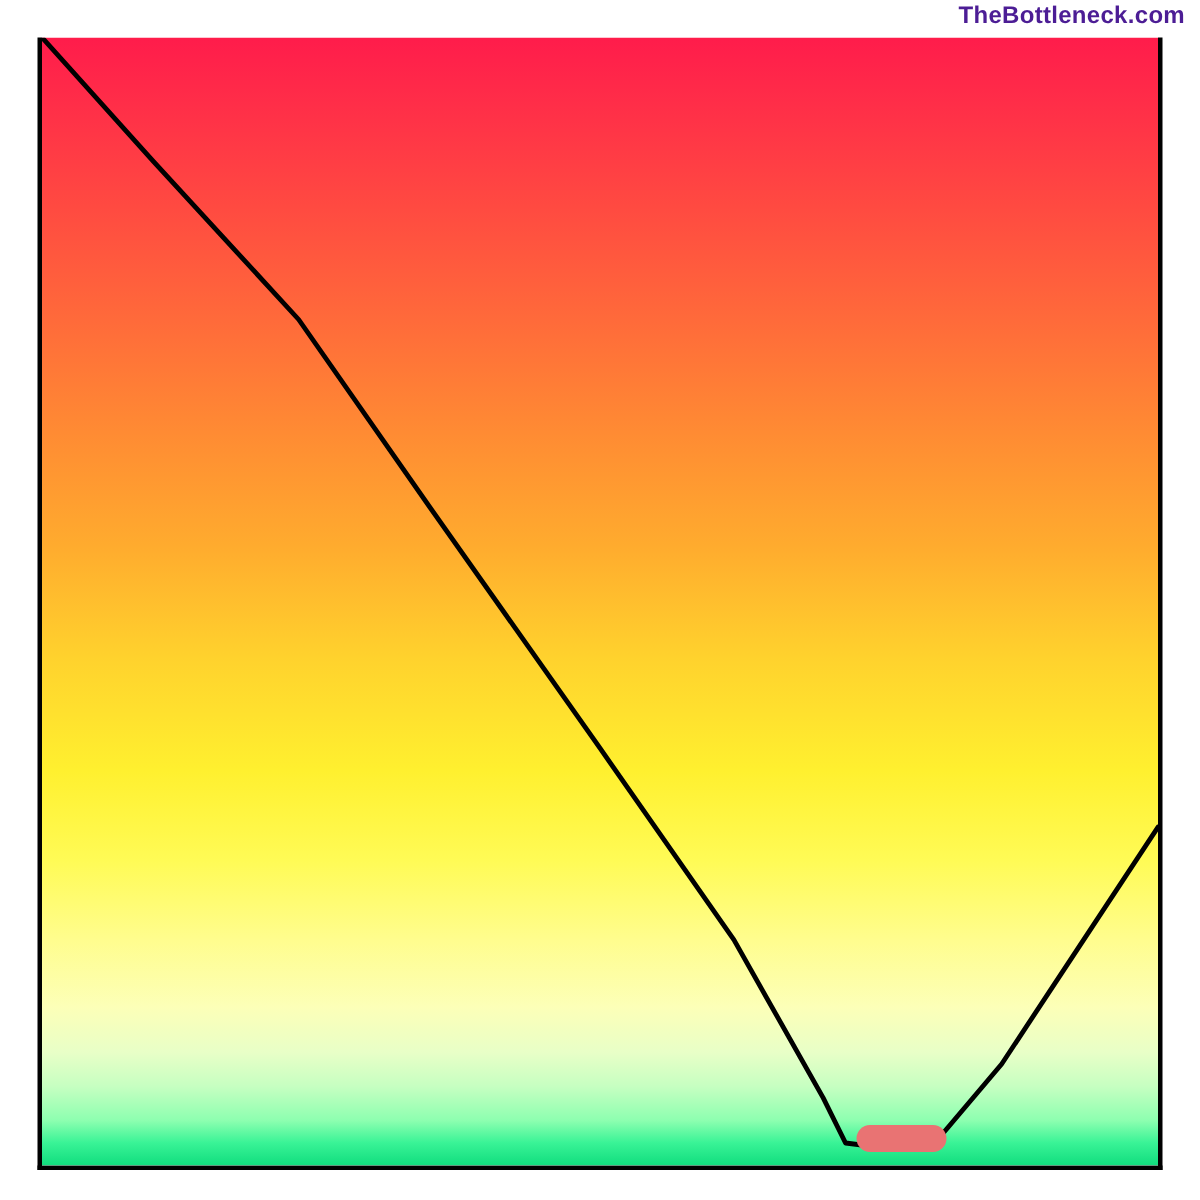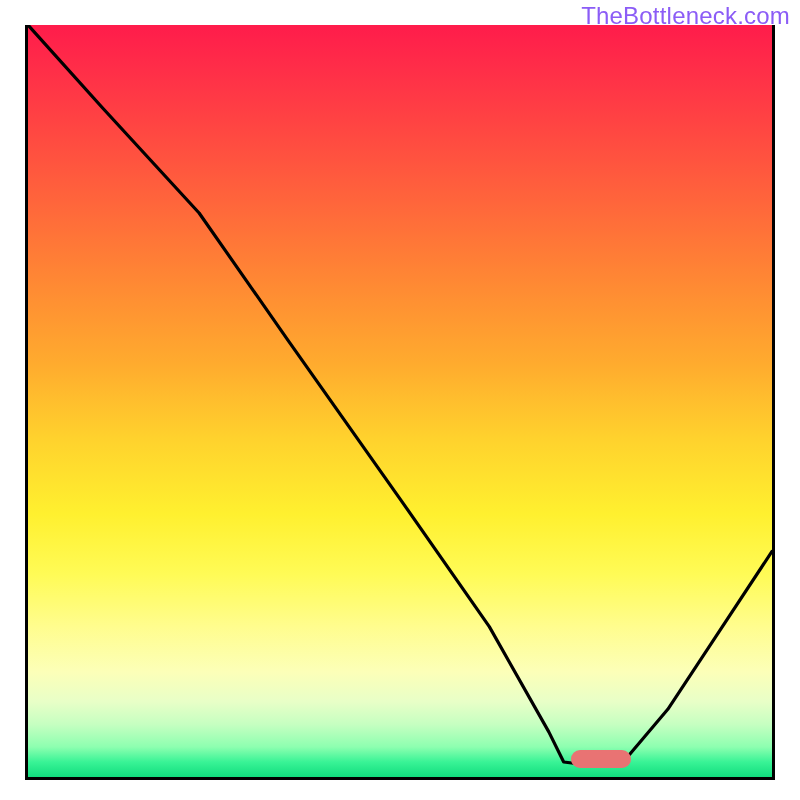--- a/index.html
+++ b/index.html
@@ -14,23 +14,23 @@
   .frame {
     position: relative;
     width: 800px;
     height: 800px;
     box-sizing: border-box;
   }
   .watermark {
     position: absolute;
     top: 2px;
     right: 10px;
-    color: #8b5cf6;
-    font-size: 24px;
-    font-weight: 400;
+    color: #4c1d95;
+    font-size: 16px;
+    font-weight: 700;
     letter-spacing: 0.2px;
     z-index: 5;
     user-select: none;
   }
   .plot-area {
     position: absolute;
     left: 25px;
     top: 25px;
     width: 750px;
     height: 755px;

